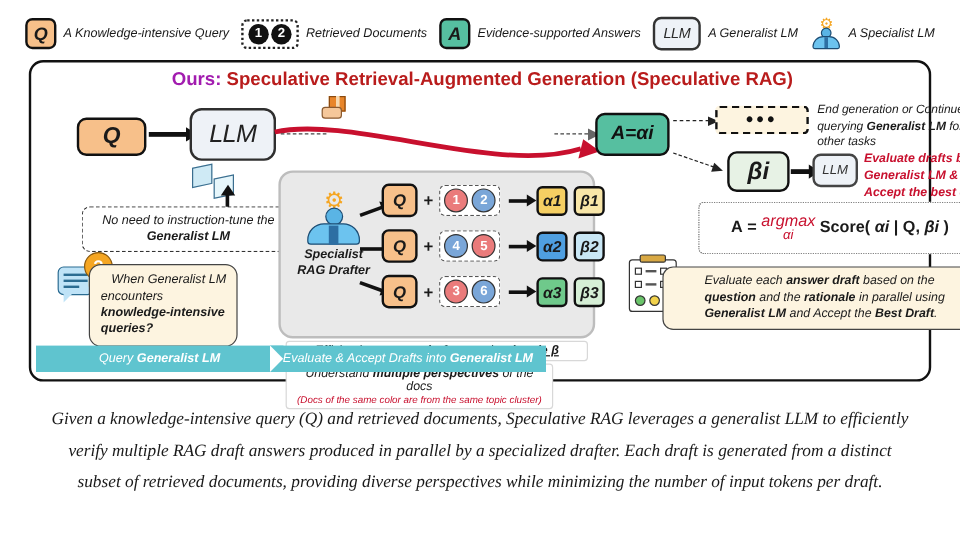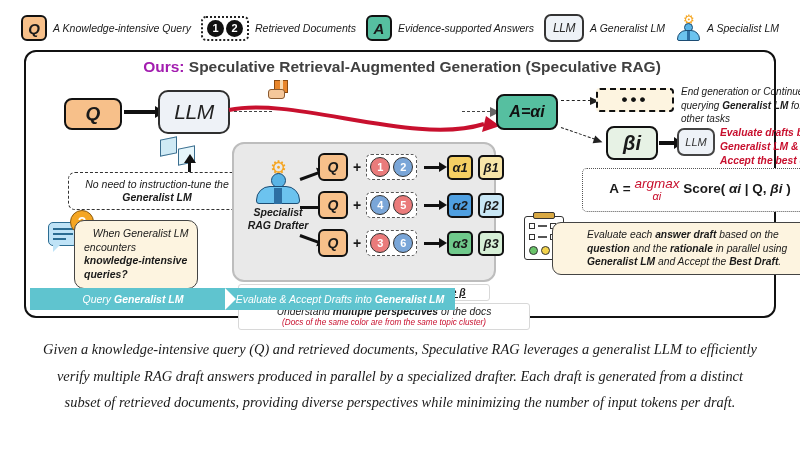--- a/index.html
+++ b/index.html
@@ -68,21 +68,21 @@
   
   #panel {
     position:absolute; left:24px; top:50px; width:752px; height:268px;
     border:2.5px solid #111; border-radius:12px; background:#ffffff;
   }
   #title {
     position:absolute; left:0; top:6px; width:752px; text-align:center;
     font-size:15.5px; font-weight:bold;
   }
   #title .ours { color:#a21caf; }
-  #title .red { color:#404040; }
+  #title .red { color:#b91c1c; }
 
   
   .bigchip {
     position:absolute; border:2.5px solid #111; border-radius:8px;
     display:flex; align-items:center; justify-content:center;
     font-weight:bold; font-style:italic;
   }
   #q-main { left:38px; top:46px; width:58px; height:32px; background:#f7c08a; font-size:19px; }
   #llm-main {
     position:absolute; left:132px; top:38px; width:72px; height:44px;
@@ -273,21 +273,21 @@
   #da3 { left:66px; top:90px; width:20px; transform:rotate(20deg); transform-origin:left center; }
   .drafter-arrow::after { content:""; position:absolute; right:-7px; top:-3.7px;
     border-left:8px solid #111; border-top:5px solid transparent; border-bottom:5px solid transparent; }
 
   
   .strip {
     position:absolute; background:#fff; border:1px solid #d8d8d8; border-radius:3px;
     text-align:center; font-style:italic; font-size:10.3px; padding:2px 4px;
   }
   #strip1 { left:212px; top:232px; width:252px; }
-  #strip2 { left:212px; top:251px; width:292px; }
+  #strip2 { left:212px; top:251px; width:223px; }
   #strip2 .sub { display:block; color:#c8102e; font-size:8.2px; margin-top:1px; }
 
   
   #formula {
     position:absolute; left:556px; top:116px; width:236px; height:44px;
     border:1.6px dotted #555; border-radius:5px; background:#fff;
     display:flex; align-items:center; justify-content:center;
   }
   #formula .f-main { font-size:13.5px; font-weight:bold; }
   #formula .argmax { color:#c8102e; font-style:italic; font-weight:normal; }

